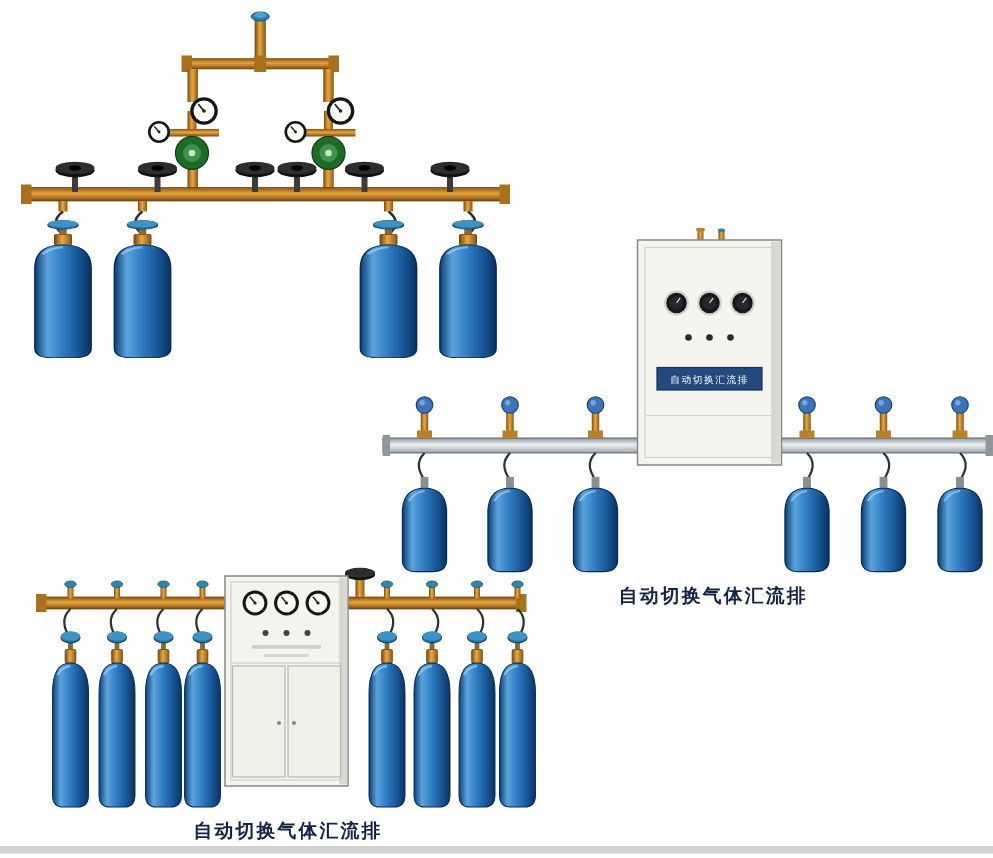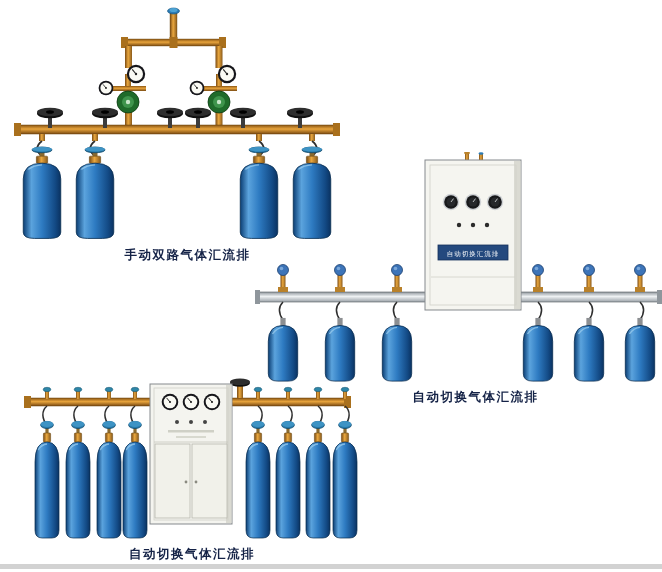--- a/index.html
+++ b/index.html
@@ -135,21 +135,20 @@
         <path d="M300 135 C 307 140, 305.5 146, 300 150" fill="none" stroke="#2f2f2f" stroke-width="1.8"></path>
       </g>
       <g>
         <use href="#cylTall" x="5" y="140" width="50" height="94"></use>
         <use href="#cylTall" x="58" y="140" width="50" height="94"></use>
         <use href="#cylTall" x="222" y="140" width="50" height="94"></use>
         <use href="#cylTall" x="275" y="140" width="50" height="94"></use>
       </g>
     </svg>
   </figure>
-  <div class="caption" style="left:95px;top:247px;width:185px;">手动双路气体汇流排</div>
 
   <figure class="product" style="left:255px;top:152px;">
     <svg width="407" height="235" viewBox="0 0 407 235">
       <g>
         <rect x="0" y="140" width="407" height="10" fill="url(#silverY)" stroke="#565b60" stroke-width="0.6"></rect>
         <rect x="0" y="138" width="5" height="14" fill="#8f969c"></rect>
         <rect x="402" y="138" width="5" height="14" fill="#8f969c"></rect>
       </g>
       <g>
         <rect x="210" y="0" width="4" height="9" fill="url(#brassX)"></rect>

